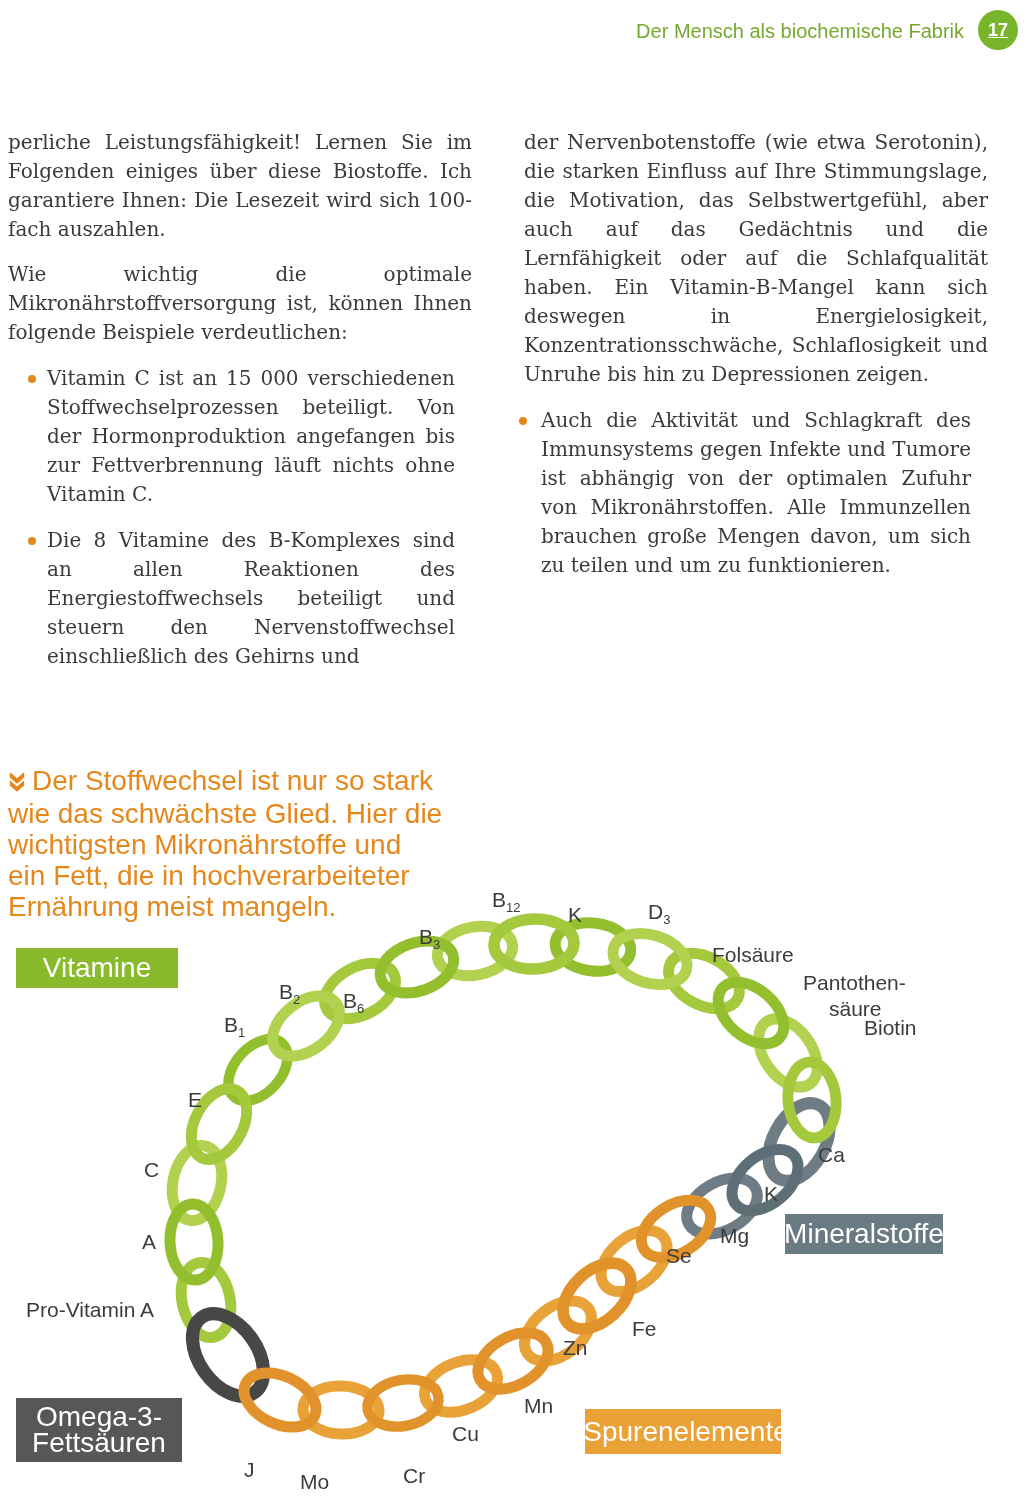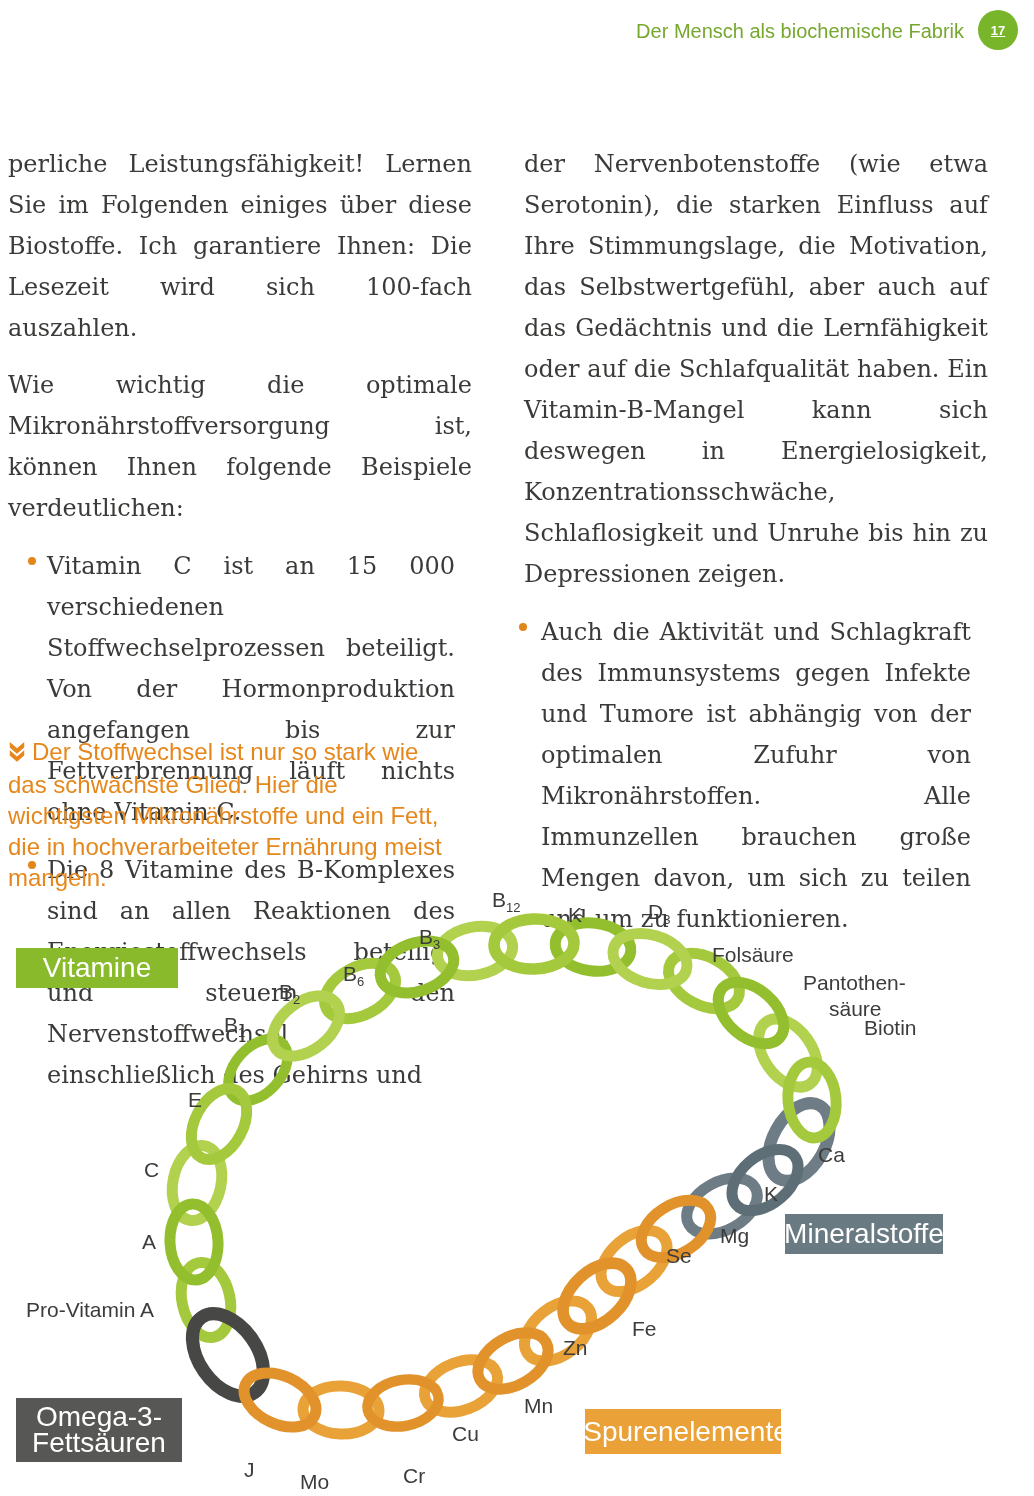--- a/index.html
+++ b/index.html
@@ -8,44 +8,44 @@
     font-family:"DejaVu Serif", serif; color:#3a3a38; overflow:hidden;
   }
   
   .running-head {
     position:absolute; top:20px; right:70px;
     font-family:"Liberation Sans", sans-serif; font-size:20px; color:#76a82e;
   }
   .page-badge {
     position:absolute; top:10px; right:16px; width:40px; height:40px;
     border-radius:50%; background:#79b52a; color:#ffffff;
-    font-family:"Liberation Sans", sans-serif; font-size:13px; font-weight:bold;
+    font-family:"Liberation Sans", sans-serif; font-size:18px; font-weight:bold;
     display:flex; align-items:center; justify-content:center;text-decoration:underline;
   }
   
-  .col { position:absolute; top:144px; font-size:24px; line-height:41px; text-align:justify; hyphens:auto; }
+  .col { position:absolute; top:128px; font-size:20px; line-height:29px; text-align:justify; hyphens:auto; }
   .col-left  { left:8px;  width:464px; }
   .col-right { left:500px; width:488px; }
   .col p { margin:0 0 16px 0; }
   .col p.tight { margin-bottom:2px; }
   ul.bullets { list-style:none; margin:0; padding:0; }
   ul.bullets li { position:relative; margin:17px; }
   .col-left  ul.bullets li { padding-left:22px; }
   .col-right ul.bullets li { padding-left:24px; }
   ul.bullets li::before {
     content:""; position:absolute; top:11px; width:8px; height:8px;
     border-radius:50%; background:#e0861a;
   }
   .col-left  ul.bullets li::before { left:3px; }
   .col-right ul.bullets li::before { left:2px; }
   .continuation { padding-left:24px; }
   
   .caption {
-    position:absolute; left:8px; top:736px; width:438px;
-    font-family:"Liberation Sans", sans-serif; font-size:24px; line-height:31px;
+    position:absolute; left:8px; top:765px; width:438px;
+    font-family:"Liberation Sans", sans-serif; font-size:28px; line-height:31px;
     color:#e6871c; text-align:left;
   }
   .cap-icon { display:inline-block; vertical-align:-2px; margin-right:6px; }
   
   .diagram { position:absolute; left:0; top:0; width:1034px; height:1496px; }
   .diagram svg { position:absolute; left:0; top:0; }
   .chain-label {
     position:absolute; font-family:"Liberation Sans", sans-serif;
     font-size:21px; color:#3c3c3b; white-space:nowrap;
   }
@@ -119,21 +119,21 @@
         <ellipse cx="597" cy="1296" rx="40" ry="25" transform="rotate(137 597 1296)" fill="none" stroke="#e1922b" stroke-width="11.6"></ellipse>
         <ellipse cx="513" cy="1361" rx="38" ry="24" transform="rotate(150 513 1361)" fill="none" stroke="#e1922b" stroke-width="11.0"></ellipse>
         <ellipse cx="403" cy="1403" rx="36" ry="23" transform="rotate(169 403 1403)" fill="none" stroke="#e1922b" stroke-width="10.4"></ellipse>
         <ellipse cx="280" cy="1400" rx="38" ry="24" transform="rotate(25 280 1400)" fill="none" stroke="#e1922b" stroke-width="11.0"></ellipse>
       </svg>
     <div id="diagram-labels">
         <div class="chain-label" style="left: 492px; top: 888px;">B<sub>12</sub></div>
         <div class="chain-label" style="left: 568px; top: 903px;">K</div>
         <div class="chain-label" style="left: 648px; top: 900px;">D<sub>3</sub></div>
         <div class="chain-label" style="left: 419px; top: 925px;">B<sub>3</sub></div>
-        <div class="chain-label" style="left: 343px; top: 962px;">B<sub>6</sub></div>
+        <div class="chain-label" style="left: 343px; top: 989px;">B<sub>6</sub></div>
         <div class="chain-label" style="left: 712px; top: 943px;">Folsäure</div>
         <div class="chain-label" style="left: 279px; top: 980px;">B<sub>2</sub></div>
         <div class="chain-label" style="left: 803px; top: 971px;">Pantothen-</div>
         <div class="chain-label" style="left: 829px; top: 997px;">säure</div>
         <div class="chain-label" style="left: 224px; top: 1013px;">B<sub>1</sub></div>
         <div class="chain-label" style="left: 864px; top: 1016px;">Biotin</div>
         <div class="chain-label" style="left: 188px; top: 1088px;">E</div>
         <div class="chain-label" style="left: 144px; top: 1158px;">C</div>
         <div class="chain-label" style="left: 818px; top: 1143px;">Ca</div>
         <div class="chain-label" style="left: 764px; top: 1182px;">K</div>

